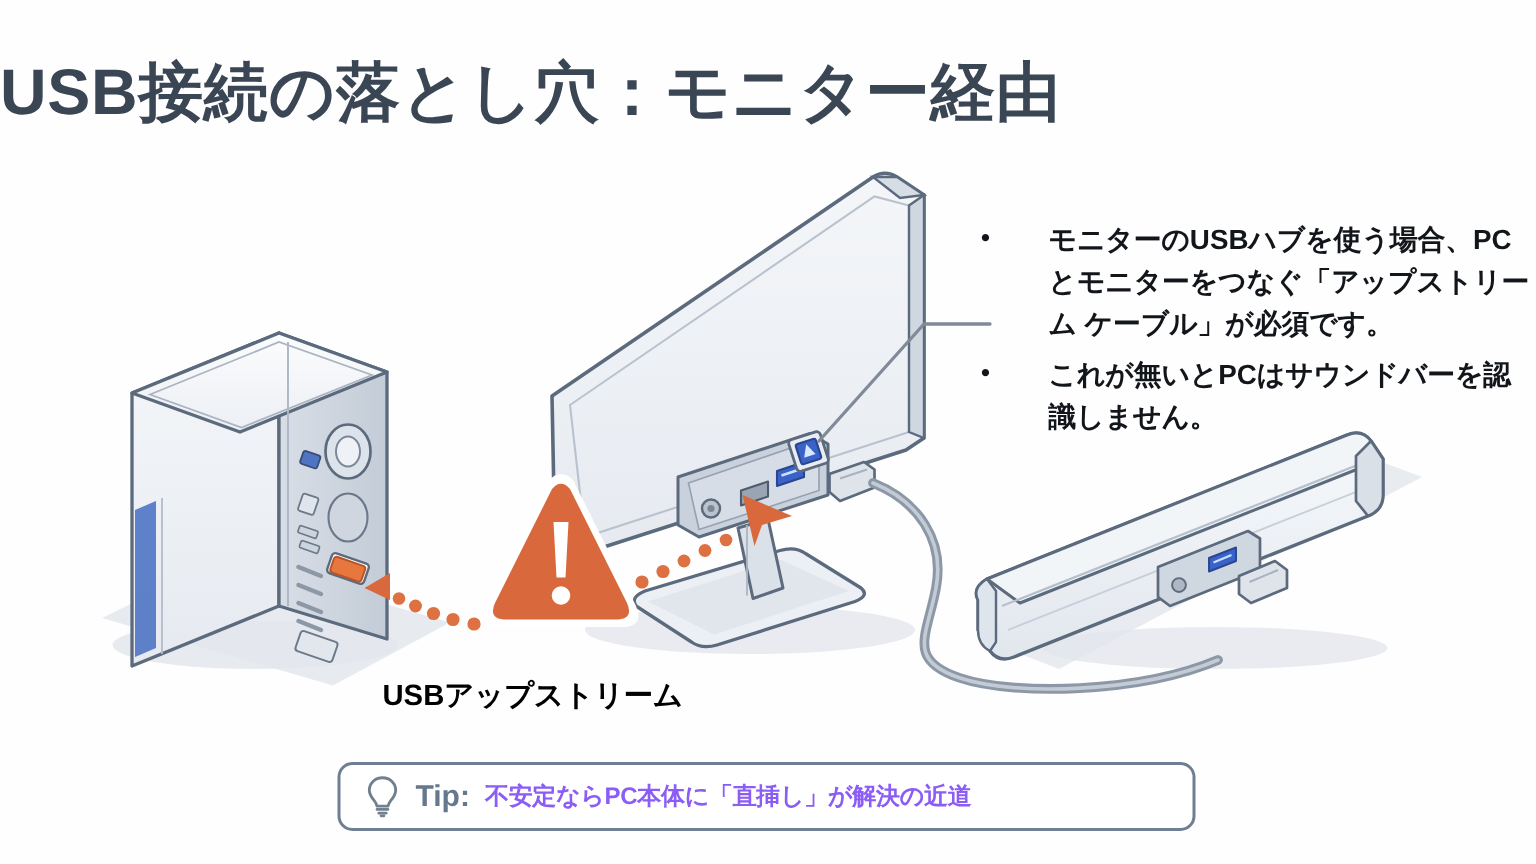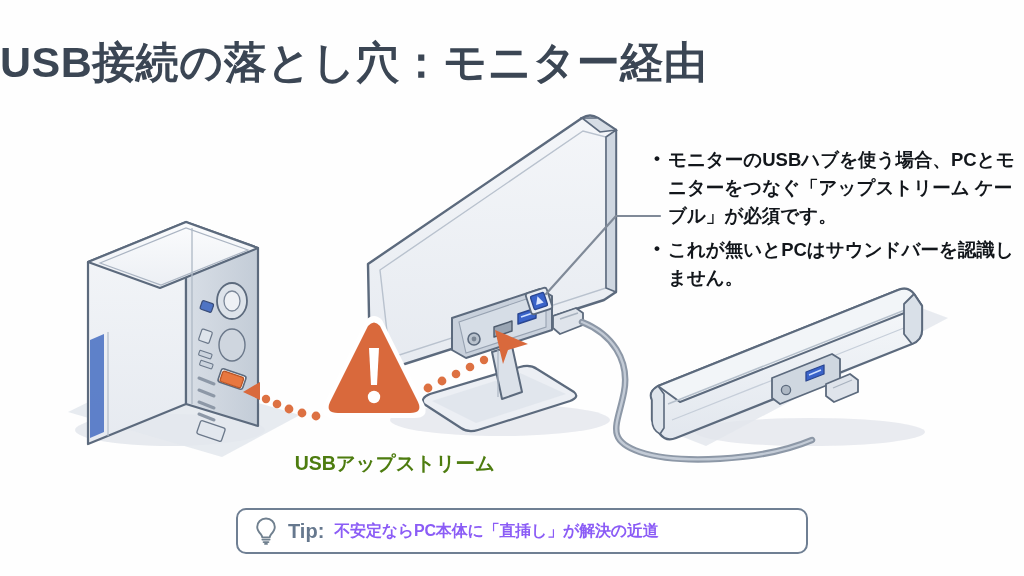--- a/index.html
+++ b/index.html
@@ -66,42 +66,43 @@
   }
   .bullet-dot {
     flex: 0 0 auto;
     width: 14px;
     font-size: 17px;
     line-height: 1.5;
     color: #12161b;
   }
   .bullet-text {
     flex: 1 1 auto;
+    margin-left: 31px;
   }
   .bullet-text .em {
     font-weight: bold;
   }
 
   
   #usb-label {
     position: absolute;
     left: 255px;
     top: 450px;
     width: 240px;
-    text-align: right;
+    text-align: left;
     font-size: 19.5px;
     font-weight: bold;
-    color: #4d7c0f;
+    color: #000000;
     white-space: nowrap;
   }
 
   
   #tipbar {
     position: absolute;
-    left: 236px;
+    left: 225px;
     top: 508px;
     width: 572px;
     height: 46px;
     box-sizing: border-box;
     border: 2px solid #6f7f93;
     border-radius: 10px;
     background: #ffffff;
     display: flex;
     align-items: center;
     padding: 0 16px;

